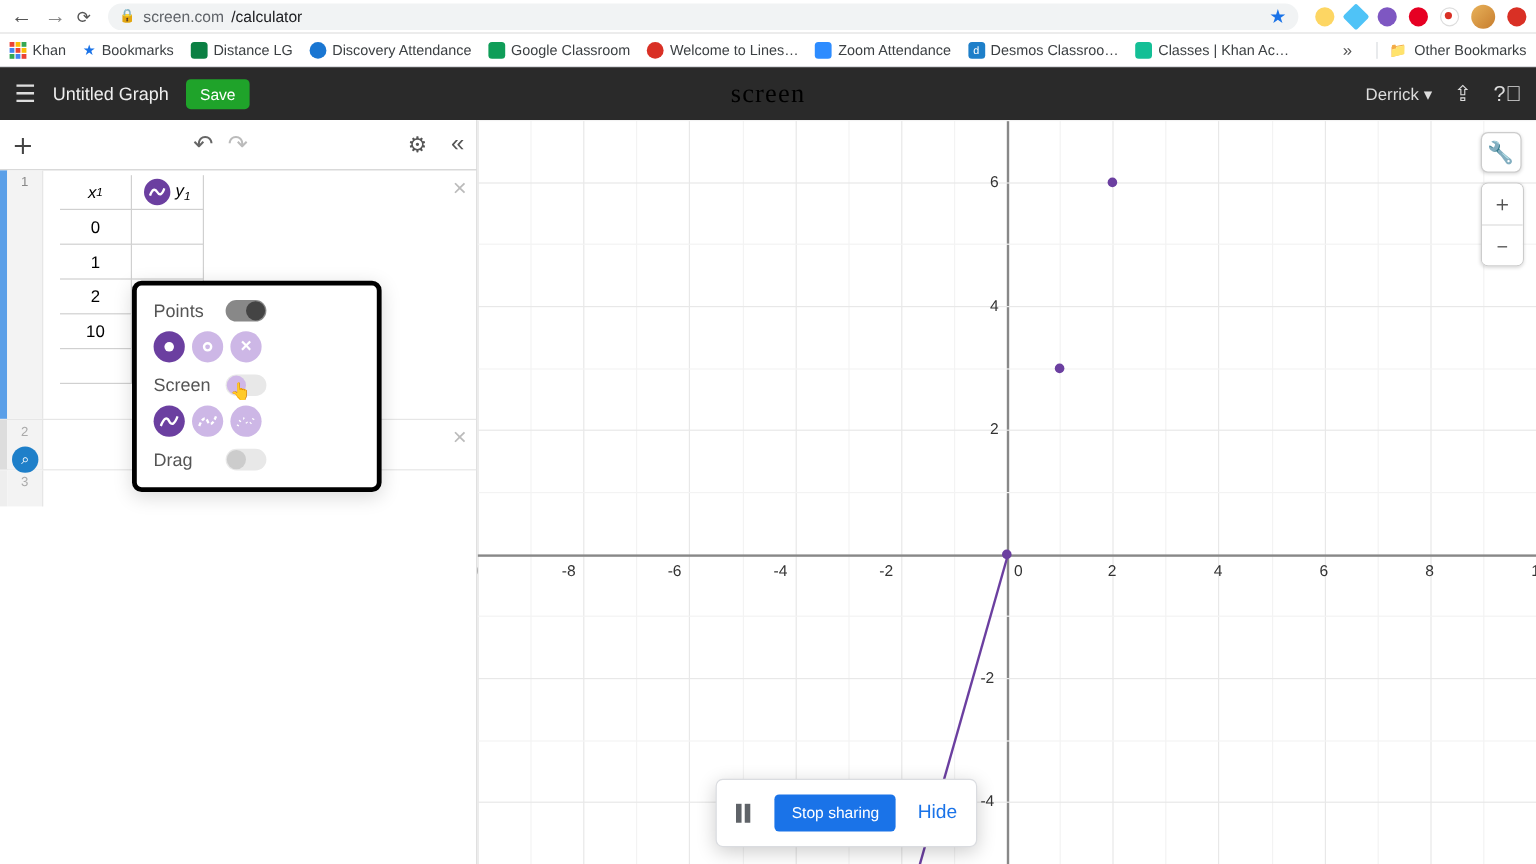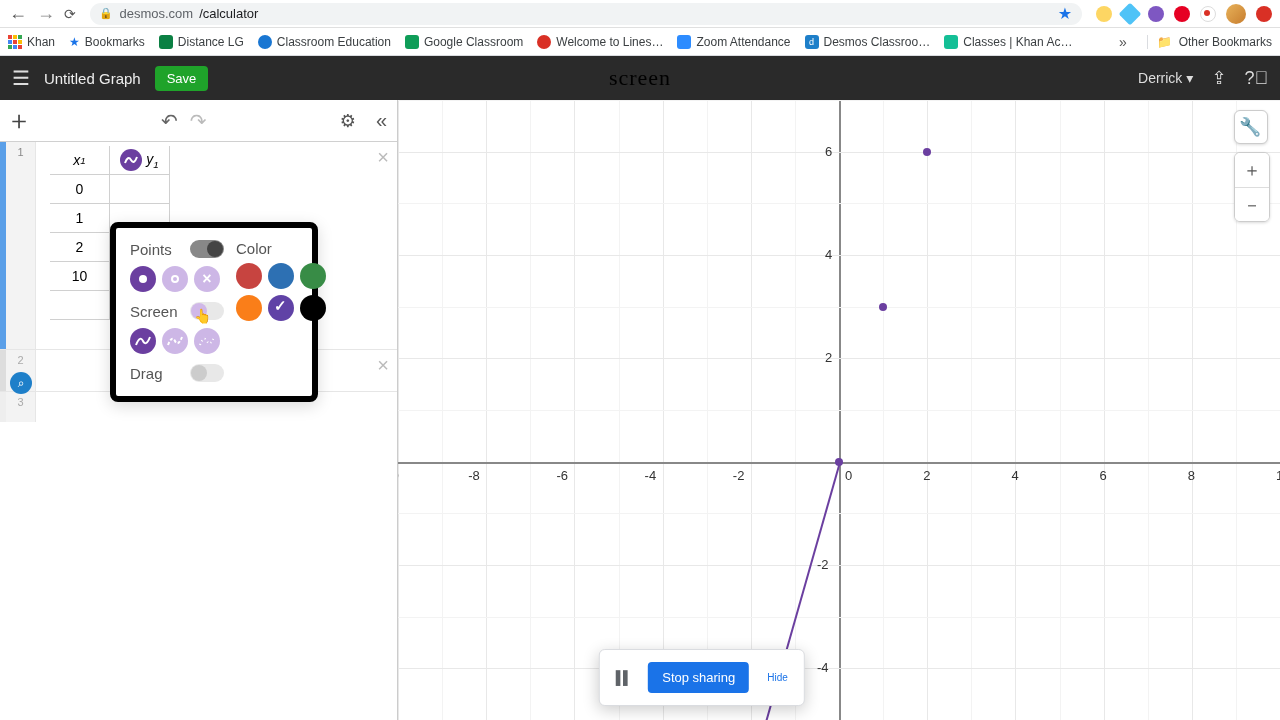--- a/index.html
+++ b/index.html
@@ -65,21 +65,21 @@
   .y-badge { width:22px; height:22px; border-radius:50%; background:#6b3fa0; display:flex; align-items:center; justify-content:center; position:relative;}
   .y-badge svg { width:14px; height:14px; }
   sub { font-size:0.7em; }
 
   .expr-row.row2 .row-tab { background:#ddd; }
   .expr-row.row2 .row-num-col { color:#aaa; }
 
   .zoom-fit { position:absolute; left:10px; top:230px; width:22px; height:22px; border-radius:50%; background:#1e7fc9; color:#fff; display:flex; align-items:center; justify-content:center; font-size:12px;}
 
   
-  .popover { position:absolute; left:110px; top:80px; width:208px; background:#fff; border:6px solid #000000; border-radius:8px; box-shadow:0 4px 16px rgba(0,0,0,.15); padding:12px 14px 14px 14px; z-index:50; }
+  .popover { position:absolute; left:110px; top:92px; width:208px; background:#fff; border:4px solid #000000; border-radius:8px; box-shadow:0 4px 16px rgba(0,0,0,.15); padding:12px 14px 14px 14px; z-index:50; }
   .pop-row { display:flex; align-items:center; margin-bottom:8px;}
   .pop-label { font-size:15px; color:#555; width:60px;}
   .toggle { width:34px; height:18px; border-radius:10px; background:#ccc; position:relative;}
   .toggle.on { background:#888;}
   .toggle .knob { position:absolute; top:1px; width:16px; height:16px; border-radius:50%; background:#666;}
   .toggle.on .knob { right:1px; background:#444;}
   .toggle.off .knob { left:1px; background:#fff;}
   .style-row { display:flex; gap:6px; margin:4px 0 10px 0;}
   .style-btn { width:26px; height:26px; border-radius:50%; display:flex; align-items:center; justify-content:center;}
   .color-grid { display:flex; flex-wrap:wrap; gap:6px; width:96px;}
@@ -100,21 +100,21 @@
   
   .graph-tools { position:absolute; right:10px; top:10px; display:flex; flex-direction:column; gap:8px;}
   .tool-btn { width:34px; height:34px; background:#fff; border:1px solid #ccc; border-radius:6px; box-shadow:0 1px 3px rgba(0,0,0,.15); display:flex; align-items:center; justify-content:center; font-size:18px; color:#555;}
   .tool-group { display:flex; flex-direction:column; border:1px solid #ccc; border-radius:6px; overflow:hidden; box-shadow:0 1px 3px rgba(0,0,0,.15);}
   .tool-group .tool-btn { border:none; border-radius:0; box-shadow:none;}
   .tool-group .tool-btn + .tool-btn { border-top:1px solid #ddd;}
 
   
   .share-notice { position:absolute; bottom:14px; left:50%; transform:translateX(-20%); background:#fff; border:1px solid #dadce0; border-radius:6px; box-shadow:0 4px 16px rgba(0,0,0,.2); padding:12px 16px; display:flex; align-items:center; gap:18px; font-size:13px; color:#3c4043; z-index:60;}
   .stop-btn { background:#1a73e8; color:#fff; border:none; border-radius:4px; padding:8px 14px; font-size:13px;}
-  .hide-link { color:#1a73e8; font-size:10px;text-align:right;}
+  .hide-link { color:#1a73e8; font-size:16px;text-align:right;}
   .pause-glyph { color:#5f6368; letter-spacing:-2px;}
 
   .apps-grid { display:inline-grid; grid-template-columns:repeat(3,4px); grid-auto-rows:4px; gap:1px;}
   .apps-grid span{ background:#ea4335; }
   .apps-grid span:nth-child(2){background:#fbbc04}
   .apps-grid span:nth-child(3){background:#34a853}
   .apps-grid span:nth-child(4){background:#4285f4}
   .apps-grid span:nth-child(5){background:#ea4335}
   .apps-grid span:nth-child(6){background:#fbbc04}
   .apps-grid span:nth-child(7){background:#34a853}
@@ -123,21 +123,21 @@
 </style>
 </head>
 <body>
 
 <div class="browser-bar">
   <span class="nav-arrow active">←</span>
   <span class="nav-arrow">→</span>
   <span class="reload-icon">⟳</span>
   <div class="url-bar">
     <span class="lock-icon">🔒</span>
-    <span class="url-secure">desmos.com</span>
+    <span class="url-secure">screen.com</span>
       <span class="url-text">/calculator</span>
     <span style="flex:1"></span>
     <span class="star-icon">★</span>
   </div>
   <div class="ext-icons">
     <span class="ext-icon" style="background:#fdd663"></span>
     <span class="ext-icon" style="background:#4fc3f7; transform:rotate(45deg); border-radius:2px;"></span>
     <span class="ext-icon" style="background:#7e57c2"></span>
     <span class="ext-icon" style="background:#e60023"></span>
     <span class="ext-icon" style="background:#fff; border:1px solid #ddd; position:relative">
@@ -166,21 +166,21 @@
   <div class="bm-item">
       <span style="color:#1a73e8">★</span>
       <span>Bookmarks</span>
     </div>
   <div class="bm-item">
       <span class="bm-icon" style="background:#0b8043"></span>
       <span>Distance LG</span>
     </div>
   <div class="bm-item">
       <span class="bm-icon" style="background:#1976d2;border-radius:50%"></span>
-      <span>Classroom Education</span>
+      <span>Discovery Attendance</span>
     </div>
   <div class="bm-item">
       <span class="bm-icon" style="background:#0f9d58"></span>
       <span>Google Classroom</span>
     </div>
   <div class="bm-item">
       <span class="bm-icon" style="background:#d93025;border-radius:50%"></span>
       <span>Welcome to Lines…</span>
     </div>
   <div class="bm-item">
@@ -329,31 +329,20 @@
                   <svg width="16" height="16">
                     <path d="M1 12 Q5 2 8 8 T15 4" stroke="#fff" stroke-width="2" fill="none" stroke-dasharray="1 3"></path>
                   </svg>
                 </span>
             </div>
             <div class="pop-row" style="margin-top:3px;margin-bottom:0">
               <span class="pop-label">Drag</span>
               <span class="toggle off" style="background:#e8e8e8">
                   <span class="knob" style="background:#ccc"></span>
                 </span>
-            </div>
-          </div>
-          <div>
-            <div class="pop-label" style="width:auto;margin-bottom:6px">Color</div>
-            <div class="color-grid">
-              <span class="color-swatch" style="background:#c74440"></span>
-              <span class="color-swatch" style="background:#2d70b3"></span>
-              <span class="color-swatch" style="background:#388c46"></span>
-              <span class="color-swatch" style="background:#fa7e19"></span>
-              <span class="color-swatch check" style="background:#6042a6"></span>
-              <span class="color-swatch" style="background:#000"></span>
             </div>
           </div>
         </div>
       </div>
     </div>
   </div>
 
   <div class="graph-area" style="width: 882px; height: 620px;">
 
   <div class="grid-line" style="left: 0px; top: 0px; width: 1px; height: 620px;"></div>

